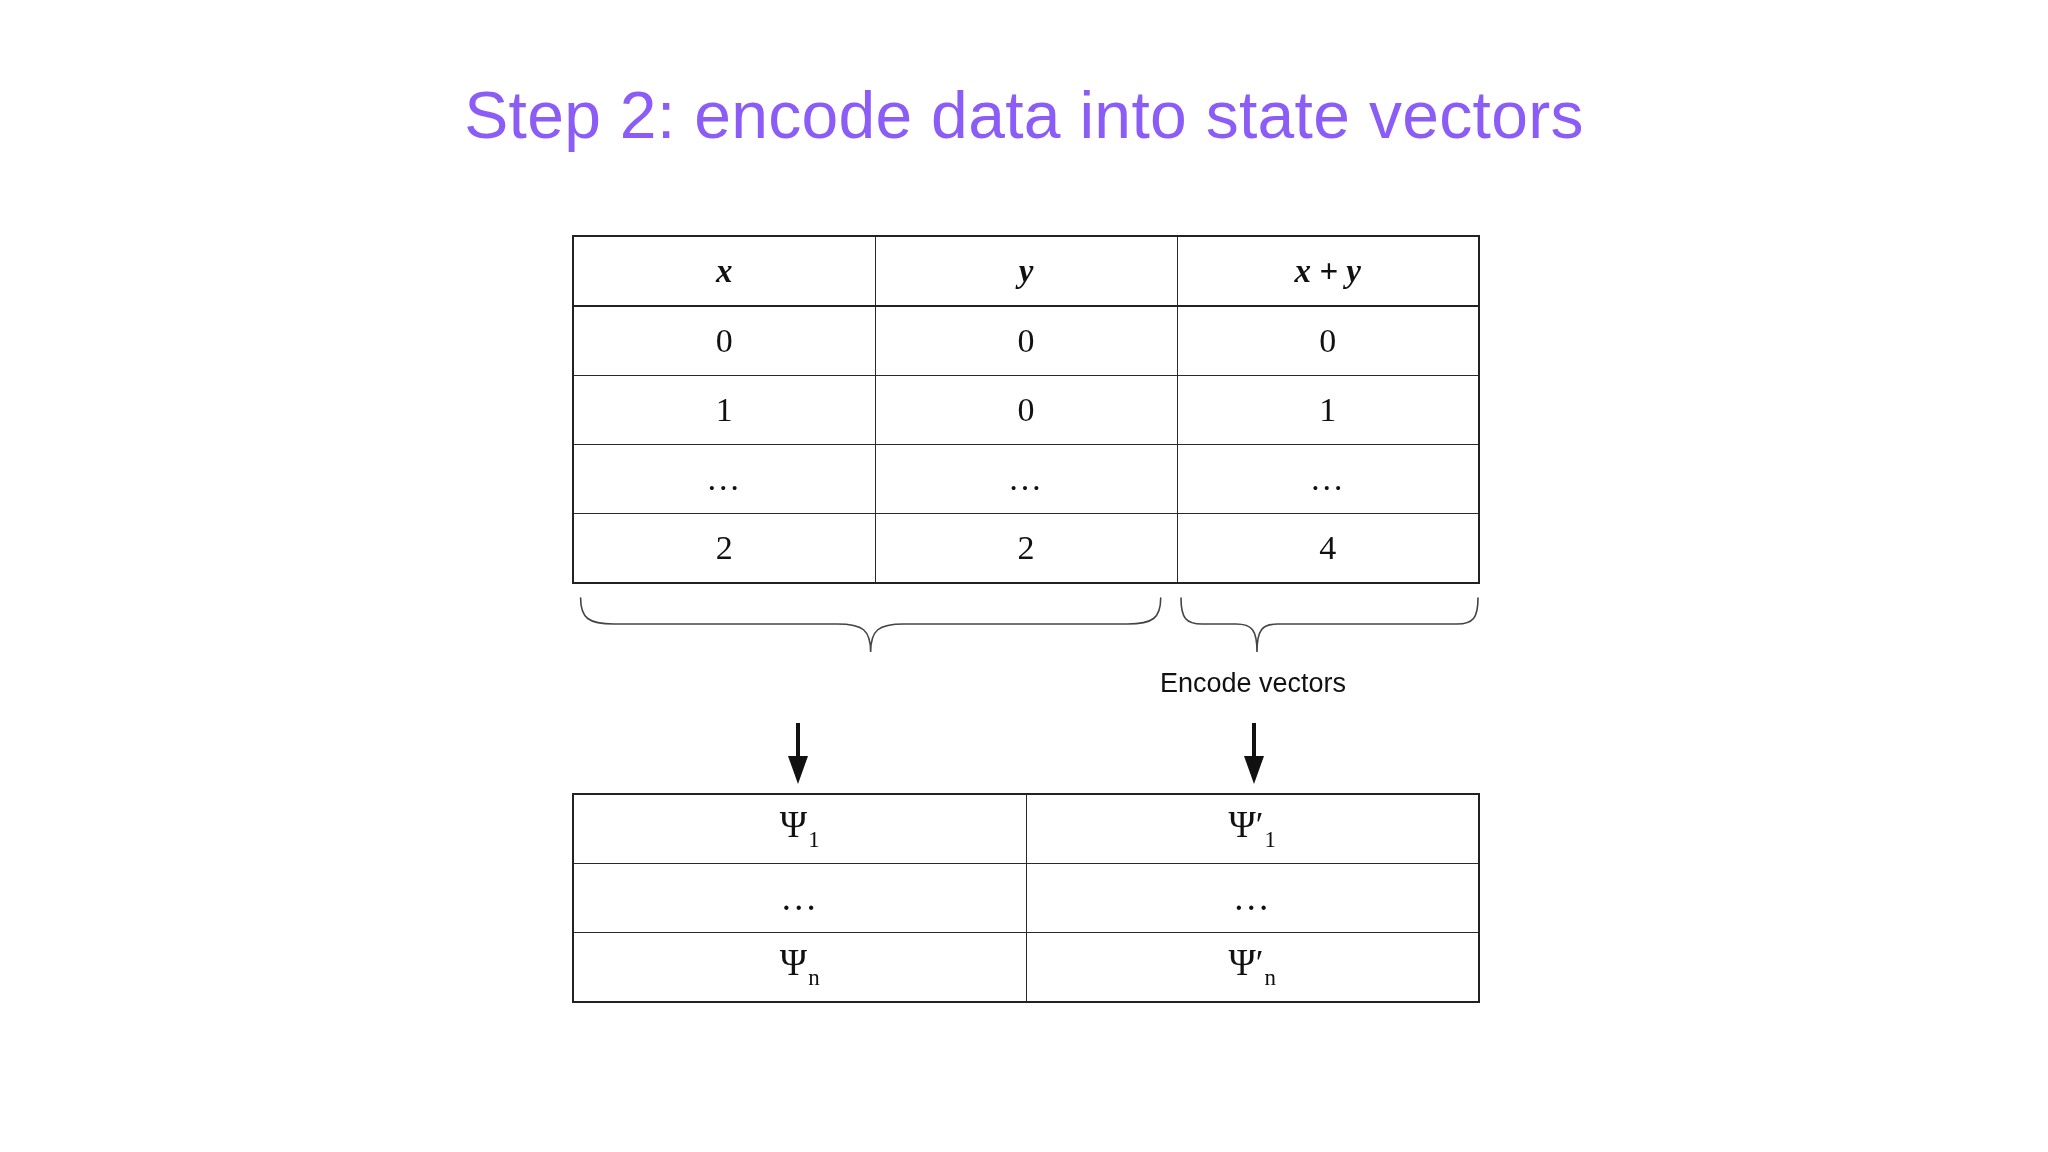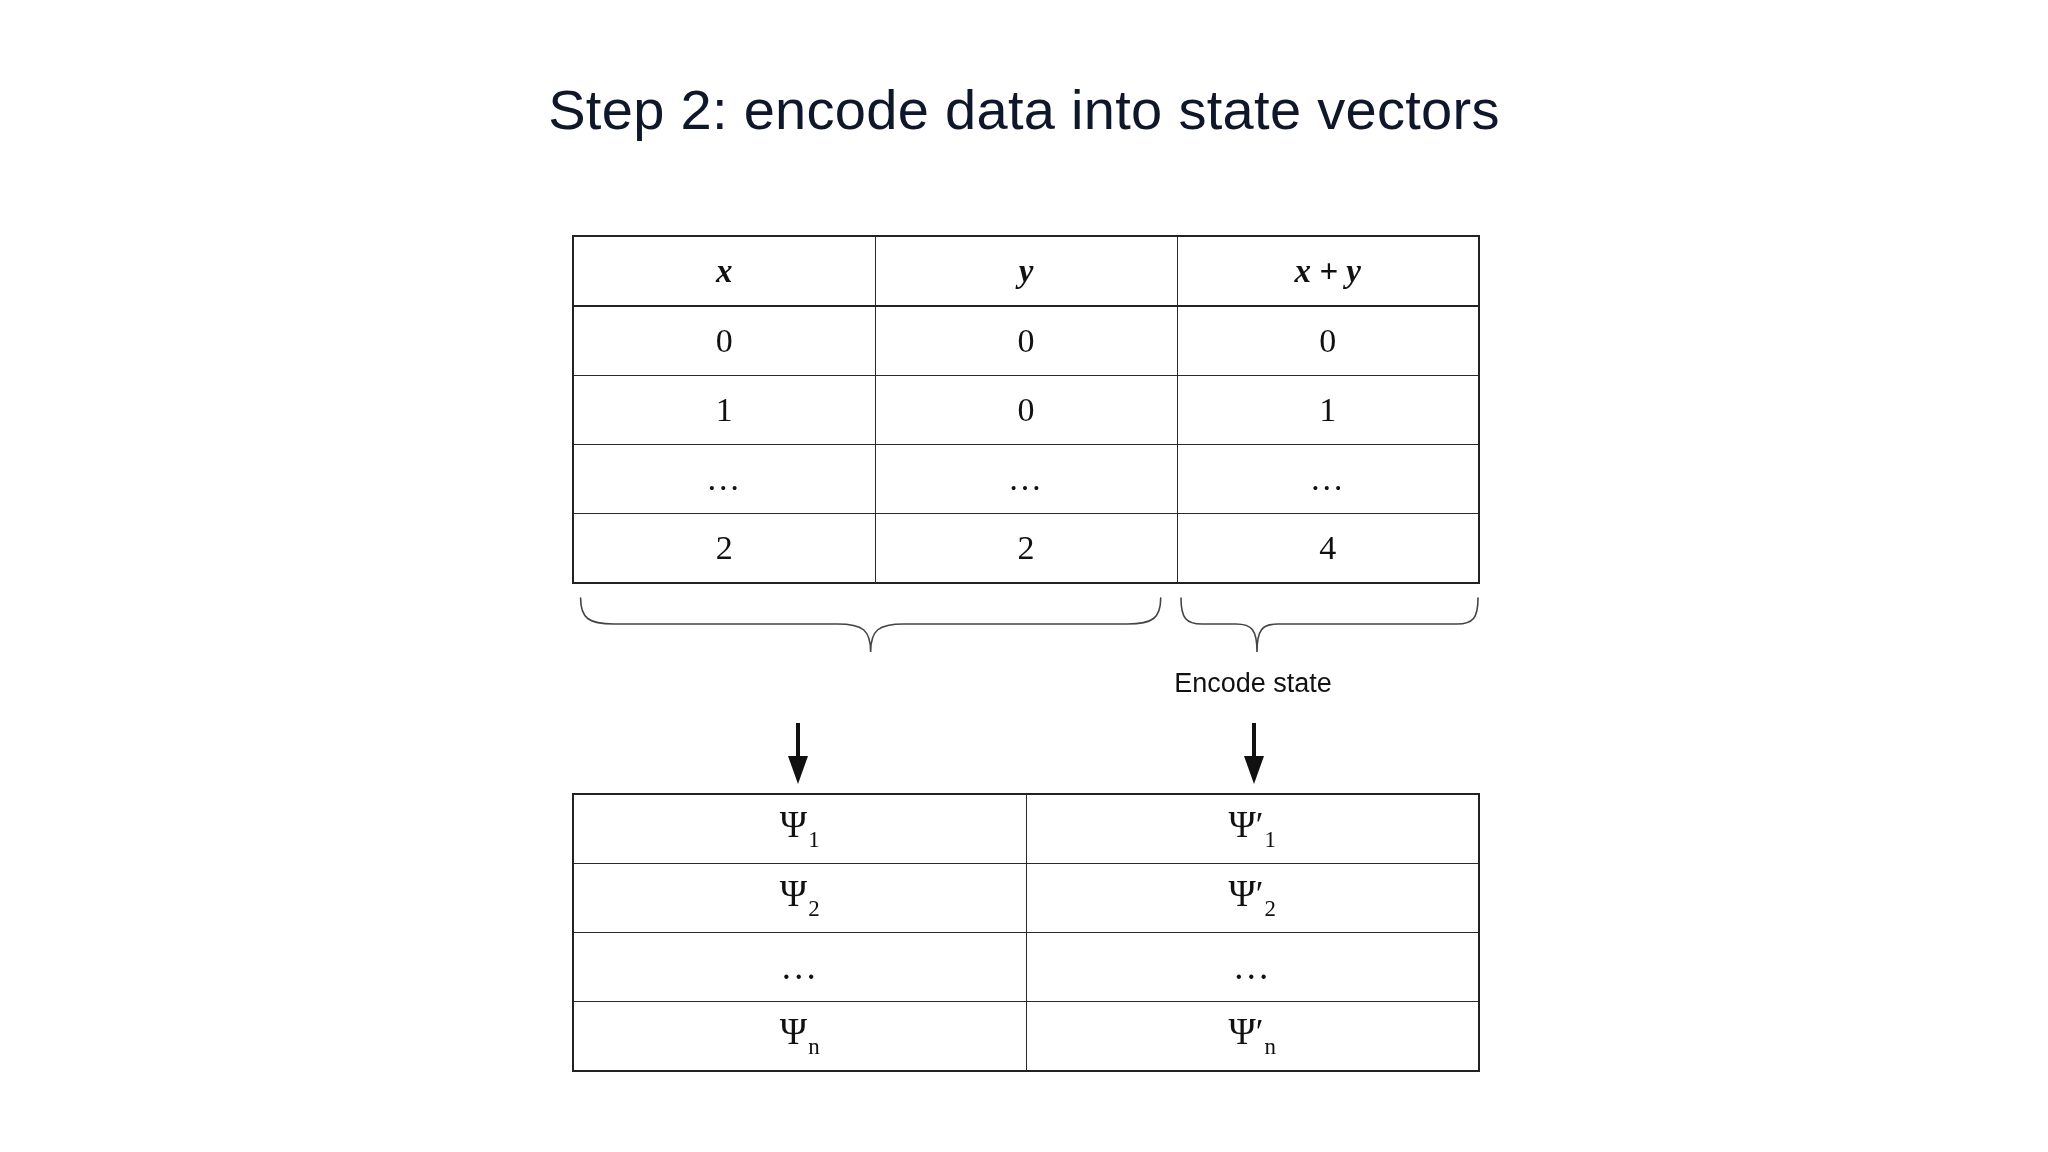--- a/index.html
+++ b/index.html
@@ -17,24 +17,24 @@
   }
 
   
   #slide-title {
     position: absolute;
     left: 0;
     top: 78px;
     width: 2048px;
     text-align: center;
     font-family: "Liberation Sans", sans-serif;
-    font-size: 56px;
+    font-size: 66px;
     font-weight: 400;
     line-height: 1.15;
-    color: #0f172a;
+    color: #8b5cf6;
     letter-spacing: 0.3px;
     white-space: nowrap;
   }
 
   
   .data-table {
     position: absolute;
     border-collapse: collapse;
     table-layout: fixed;
     background: #ffffff;
@@ -198,46 +198,38 @@
       <line x1="238" y1="133" x2="238" y2="178" stroke="#111111" stroke-width="4"></line>
       <polygon points="238,194 228,166 248,166" fill="#111111"></polygon>
     </g>
 
     <g>
       <line x1="694" y1="133" x2="694" y2="178" stroke="#111111" stroke-width="4"></line>
       <polygon points="694,194 684,166 704,166" fill="#111111"></polygon>
     </g>
   </svg>
 
-  <div class="band-label" id="label-encode-labels">Encode state</div>
+  <div class="band-label" id="label-encode-labels">Encode vectors</div>
 </div>
 
 <table class="data-table outer-thick" id="state-vector-table">
   <colgroup>
     <col style="width:453px">
     <col style="width:453px">
   </colgroup>
   <tbody>
     <tr>
       <td>
         <span class="psi"><span>Ψ</span><span class="prime"></span><sub>1</sub></span>
       </td>
       <td>
         <span class="psi"><span>Ψ</span><span class="prime">′</span><sub>1</sub></span>
       </td>
     </tr>
     <tr>
-      <td>
-        <span class="psi"><span>Ψ</span><span class="prime"></span><sub>2</sub></span>
-      </td>
-      <td>
-        <span class="psi"><span>Ψ</span><span class="prime">′</span><sub>2</sub></span>
-      </td>
-    </tr>
-    <tr>
       <td class="ellipsis-cell">
         <span class="psi"><span>…</span></span>
       </td>
       <td class="ellipsis-cell">
         <span class="psi"><span>…</span></span>
       </td>
     </tr>
     <tr>
       <td>
         <span class="psi"><span>Ψ</span><span class="prime"></span><sub>n</sub></span>

